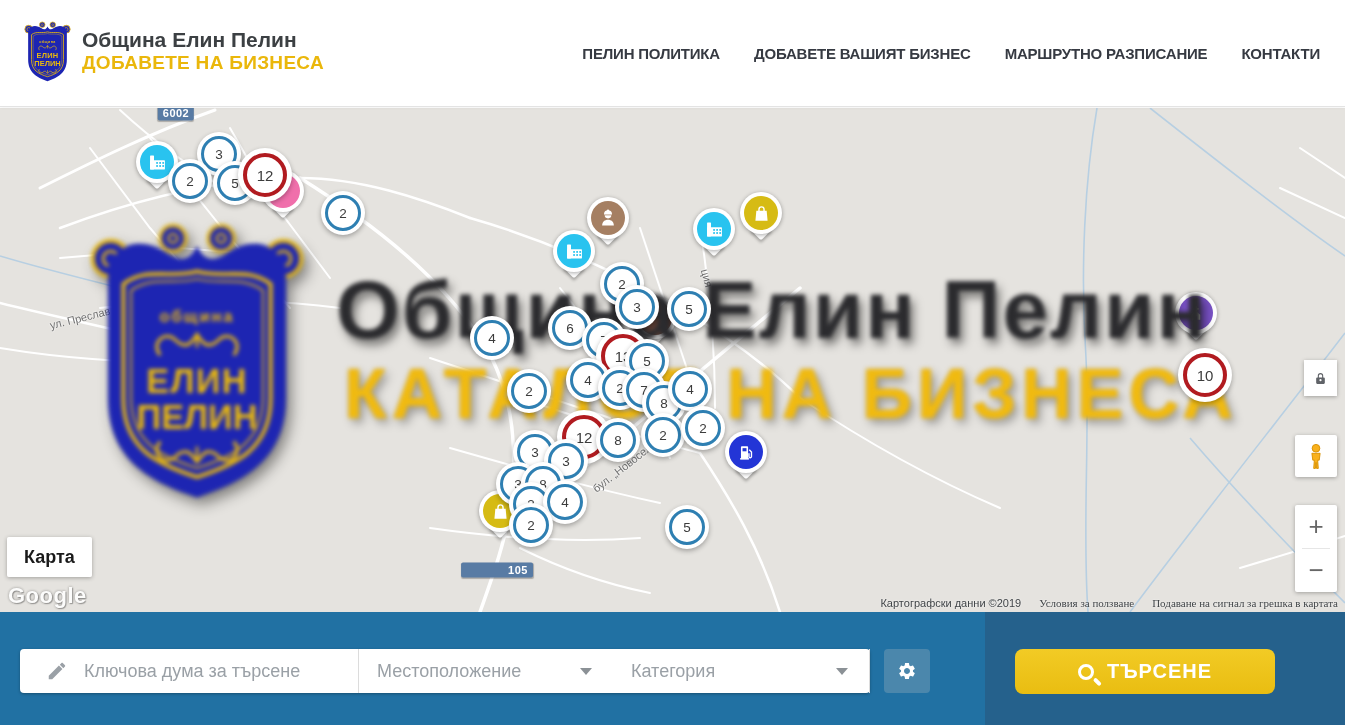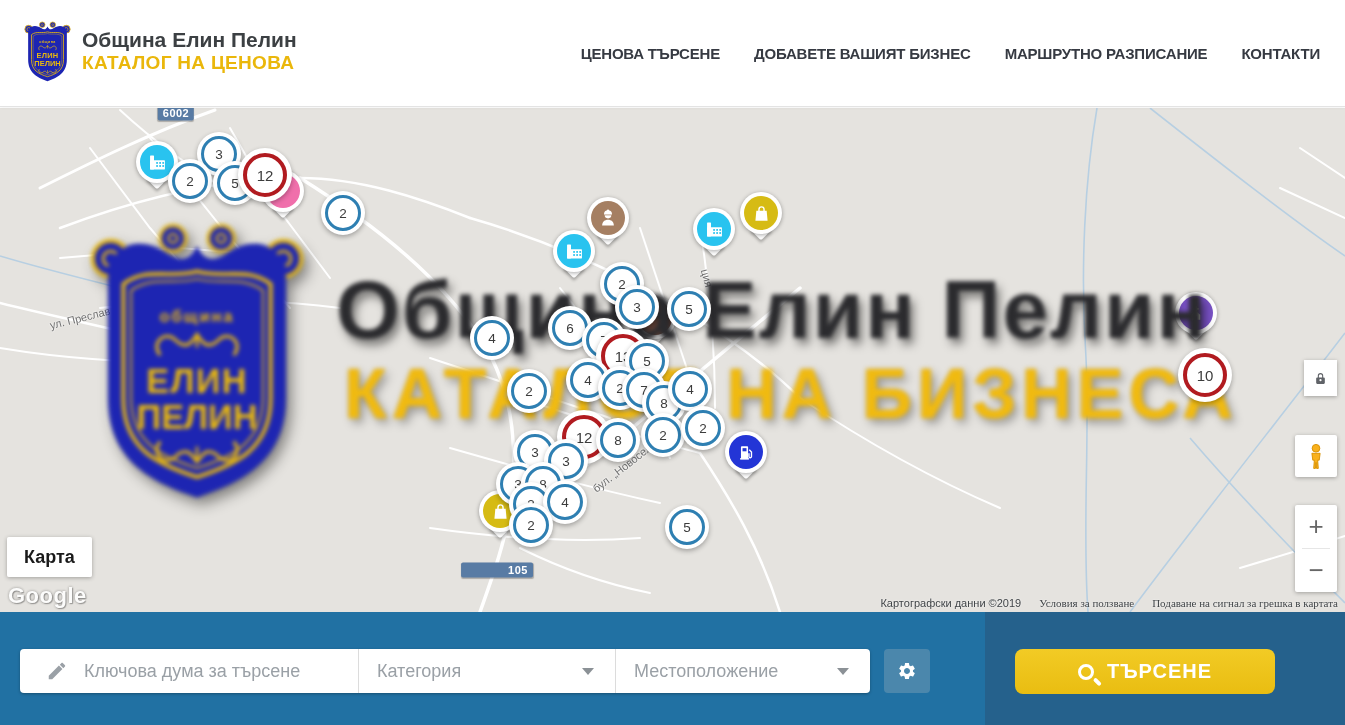--- a/index.html
+++ b/index.html
@@ -146,25 +146,25 @@
   </defs>
 </svg>
 
 <div class="header">
   <div class="brand">
     <svg class="crest-small" viewBox="0 0 170 230">
         <use href="#crest-shape" xlink:href="#crest-shape"></use>
       </svg>
     <div>
       <div class="brand-title">Община Елин Пелин</div>
-      <div class="brand-subtitle">КАТАЛОГ НА ЦЕНОВА</div>
+      <div class="brand-subtitle">ДОБАВЕТЕ НА БИЗНЕСА</div>
     </div>
   </div>
   <div class="nav">
-    <div class="nav-item">ЦЕНОВА ТЪРСЕНЕ</div>
+    <div class="nav-item">ПЕЛИН ПОЛИТИКА</div>
     <div class="nav-item">ДОБАВЕТЕ ВАШИЯТ БИЗНЕС</div>
     <div class="nav-item">МАРШРУТНО РАЗПИСАНИЕ</div>
     <div class="nav-item">КОНТАКТИ</div>
   </div>
 </div>
 
 <div class="map">
 
   <svg class="roads" width="1345" height="504" viewBox="0 0 1345 504">
     <g stroke="#ffffff" fill="none" stroke-linecap="round">
@@ -513,26 +513,26 @@
 <div class="search">
   <div class="search-right"></div>
 
   <div class="filters">
     <div class="filter-kw">
       <svg width="22" height="22" viewBox="0 0 24 24" fill="#9aa0a6">
         <path d="M3 17.2V21h3.8L17.9 9.9l-3.8-3.8L3 17.2zM20.7 7.1c.4-.4.4-1 0-1.4l-2.4-2.4c-.4-.4-1-.4-1.4 0l-1.8 1.8 3.8 3.8 1.8-1.8z"></path>
       </svg>
       <input type="text" placeholder="Ключова дума за търсене" style="">
     </div>
+    <div class="filter-select filter-loc">
+      <span>Местоположение</span>
+      <span class="caret"></span>
+    </div>
     <div class="filter-select filter-cat">
       <span>Категория</span>
-      <span class="caret"></span>
-    </div>
-    <div class="filter-select filter-loc">
-      <span>Местоположение</span>
       <span class="caret"></span>
     </div>
   </div>
 
   <div class="gear-btn">
     <svg width="20" height="20" viewBox="0 0 24 24" fill="#ffffff">
       <path d="M19.14 12.94c.04-.3.06-.61.06-.94s-.02-.64-.07-.94l2.03-1.58c.18-.14.23-.41.12-.61l-1.92-3.32c-.12-.22-.37-.29-.59-.22l-2.39.96c-.5-.38-1.03-.7-1.62-.94l-.36-2.54c-.04-.24-.24-.41-.48-.41h-3.84c-.24 0-.43.17-.47.41l-.36 2.54c-.59.24-1.13.57-1.62.94l-2.39-.96c-.22-.08-.47 0-.59.22L2.74 8.87c-.12.21-.08.47.12.61l2.03 1.58c-.05.3-.09.63-.09.94s.02.64.07.94l-2.03 1.58c-.18.14-.23.41-.12.61l1.92 3.32c.12.22.37.29.59.22l2.39-.96c.5.38 1.03.7 1.62.94l.36 2.54c.05.24.24.41.48.41h3.84c.24 0 .44-.17.47-.41l.36-2.54c.59-.24 1.13-.56 1.62-.94l2.39.96c.22.08.47 0 .59-.22l1.92-3.32c.12-.22.07-.47-.12-.61l-2.01-1.58zM12 15.6c-1.98 0-3.6-1.62-3.6-3.6s1.62-3.6 3.6-3.6 3.6 1.62 3.6 3.6-1.62 3.6-3.6 3.6z"></path>
     </svg>
   </div>
 

